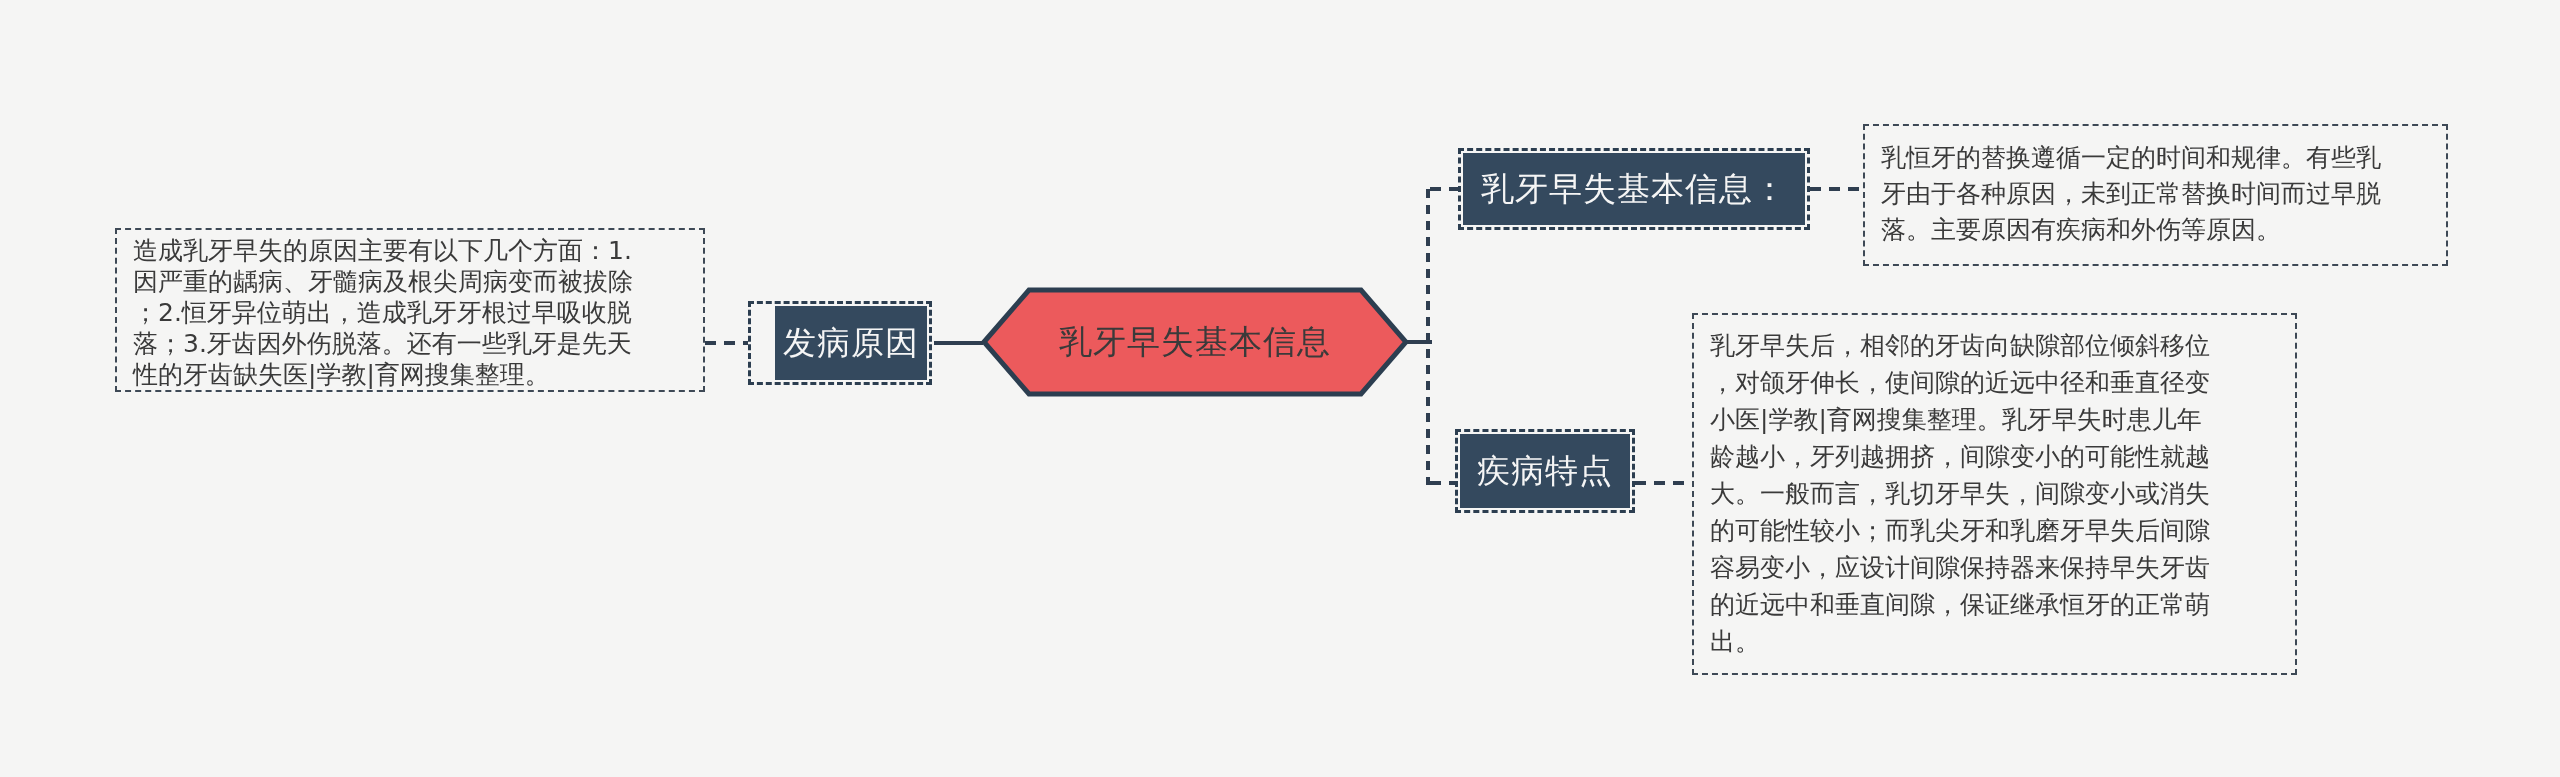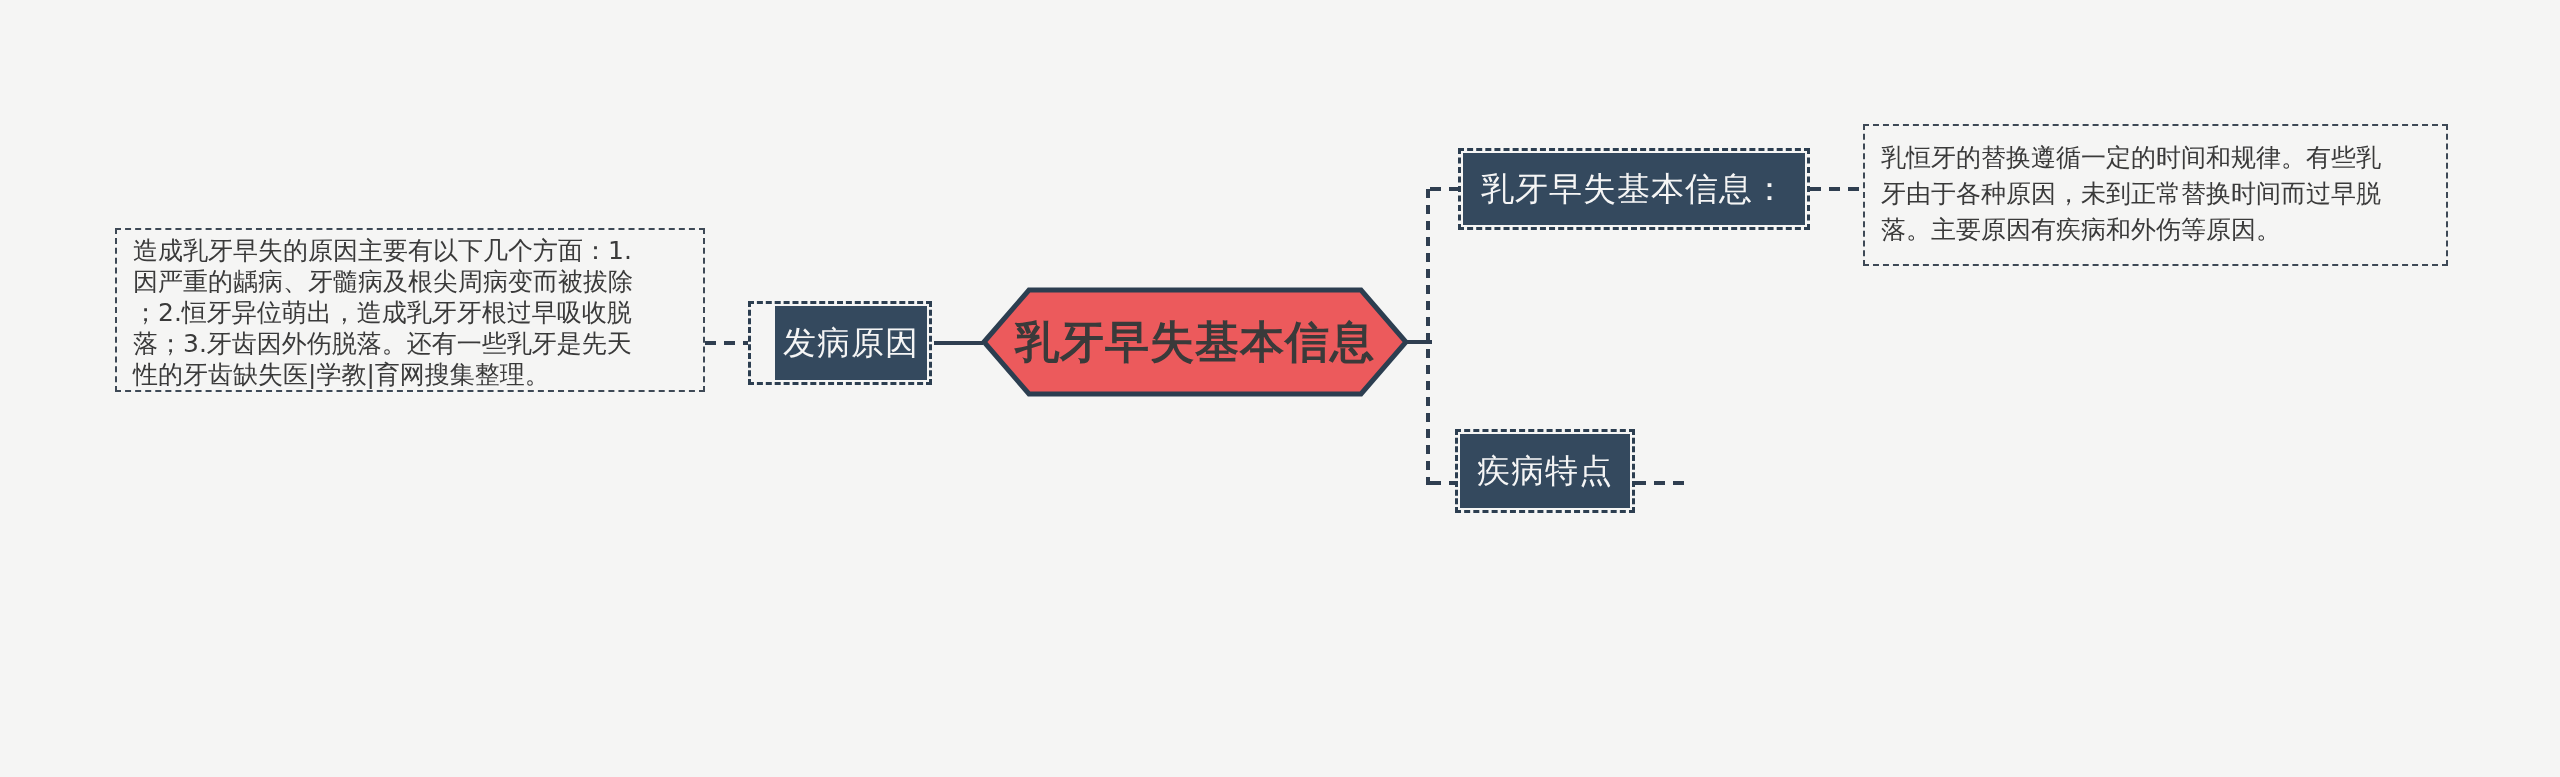--- a/index.html
+++ b/index.html
@@ -55,24 +55,23 @@
     left: 981px; top: 286px;
     width: 428px; height: 112px;
   }
   .root-node svg { position: absolute; inset: 0; }
   .root-label {
     position: absolute;
     inset: 0;
     display: flex;
     align-items: center;
     justify-content: center;
-    font-size: 44px;
+    font-size: 33px;
     color: var(--text_dark, #3A3A3A);
     letter-spacing: 1px;
-    font-weight: bold;
   }
 
   
   .conn { position: absolute; }
   .h-dash {
     height: 4px;
     background: repeating-linear-gradient(90deg,
       var(--connector, #2F3E50) 0 11px, transparent 11px 19px);
   }
   .v-dash {
@@ -121,14 +120,23 @@
   </div>
 
   <div class="note-box note-top" style="left:1863px; top:124px; width:585px; height:142px;">乳恒牙的替换遵循一定的时间和规律。有些乳
 牙由于各种原因，未到正常替换时间而过早脱
 落。主要原因有疾病和外伤等原因。</div>
 
   <div class="topic-node" style="left:1455px; top:429px; width:180px; height:84px;">
     <div class="topic-inner">疾病特点</div>
   </div>
 
+  <div class="note-box note-bottom" style="left:1692px; top:313px; width:605px; height:362px;">乳牙早失后，相邻的牙齿向缺隙部位倾斜移位
+，对颌牙伸长，使间隙的近远中径和垂直径变
+小医|学教|育网搜集整理。乳牙早失时患儿年
+龄越小，牙列越拥挤，间隙变小的可能性就越
+大。一般而言，乳切牙早失，间隙变小或消失
+的可能性较小；而乳尖牙和乳磨牙早失后间隙
+容易变小，应设计间隙保持器来保持早失牙齿
+的近远中和垂直间隙，保证继承恒牙的正常萌
+出。</div>
 
 </div>
 
 </body></html>

